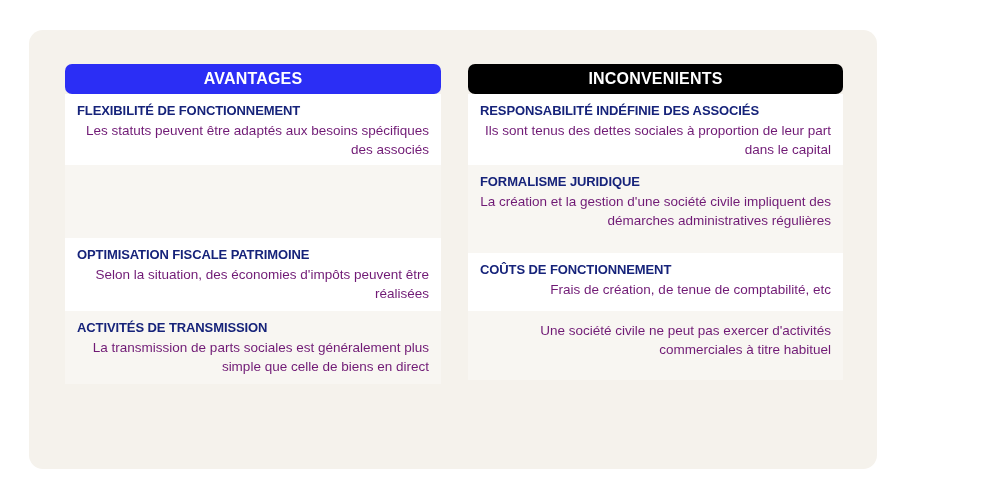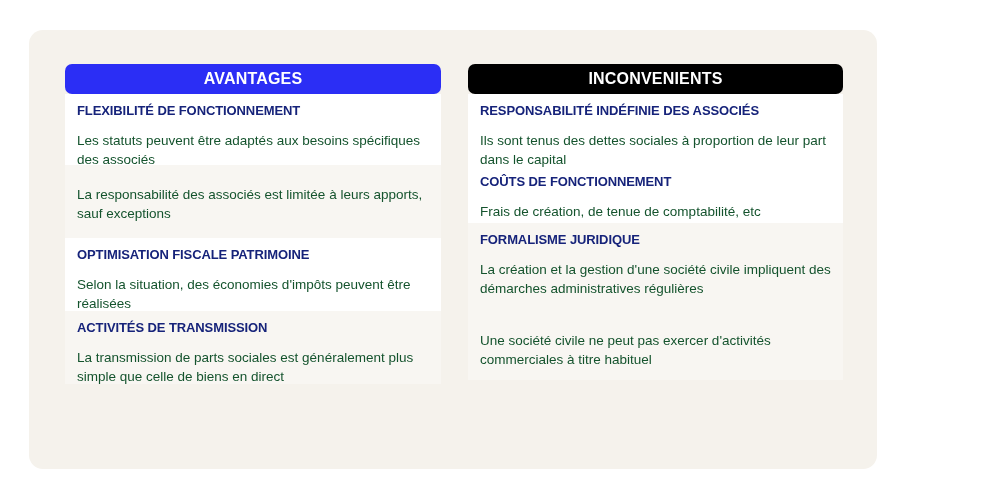--- a/index.html
+++ b/index.html
@@ -24,61 +24,60 @@
     .header.adv { background: #2b2ef5; }
     .header.inc { background: #000000; }
     .row { padding: 8px 12px 0 12px; }
     .row.white { background: #ffffff; }
     .row.alt { background: #f8f6f2; }
     .row-title {
       color: #16237a; font-weight: bold; font-size: 13px;
       letter-spacing: -0.1px; line-height: 17px;
     }
     .row-text {
-      color: #14532d; font-size: 13.5px; line-height: 19px; margin-top: 12px;
+      color: #701a75; font-size: 13.5px; line-height: 19px; margin-top: 2px; text-align: right;
     }
   </style>
 </head>
 <body>
 
 <div class="panel">
 
   <div class="col left">
     <div class="header adv">AVANTAGES</div>
 
     <div class="row white" style="height:71px">
       <div class="row-title">FLEXIBILITÉ DE FONCTIONNEMENT</div>
       <div class="row-text">Les statuts peuvent être adaptés aux besoins spécifiques des associés</div>
     </div>
     <div class="row alt" style="height:73px">
-      <div class="row-text">La responsabilité des associés est limitée à leurs apports, sauf exceptions</div>
     </div>
     <div class="row white" style="height:73px">
       <div class="row-title">OPTIMISATION FISCALE PATRIMOINE</div>
       <div class="row-text">Selon la situation, des économies d'impôts peuvent être réalisées</div>
     </div>
     <div class="row alt" style="height:73px">
       <div class="row-title">ACTIVITÉS DE TRANSMISSION</div>
       <div class="row-text">La transmission de parts sociales est généralement plus simple que celle de biens en direct</div>
     </div>
   </div>
 
   <div class="col right">
     <div class="header inc">INCONVENIENTS</div>
 
     <div class="row white" style="height:71px">
       <div class="row-title">RESPONSABILITÉ INDÉFINIE DES ASSOCIÉS</div>
       <div class="row-text">Ils sont tenus des dettes sociales à proportion de leur part dans le capital</div>
     </div>
+    <div class="row alt" style="height:88px">
+      <div class="row-title">FORMALISME JURIDIQUE</div>
+      <div class="row-text">La création et la gestion d'une société civile impliquent des démarches administratives régulières</div>
+    </div>
     <div class="row white" style="height:58px">
       <div class="row-title">COÛTS DE FONCTIONNEMENT</div>
       <div class="row-text">Frais de création, de tenue de comptabilité, etc</div>
-    </div>
-    <div class="row alt" style="height:88px">
-      <div class="row-title">FORMALISME JURIDIQUE</div>
-      <div class="row-text">La création et la gestion d'une société civile impliquent des démarches administratives régulières</div>
     </div>
     <div class="row alt" style="height:69px">
       <div class="row-text">Une société civile ne peut pas exercer d'activités commerciales à titre habituel</div>
     </div>
   </div>
 
 </div>
 
 </body></html>

